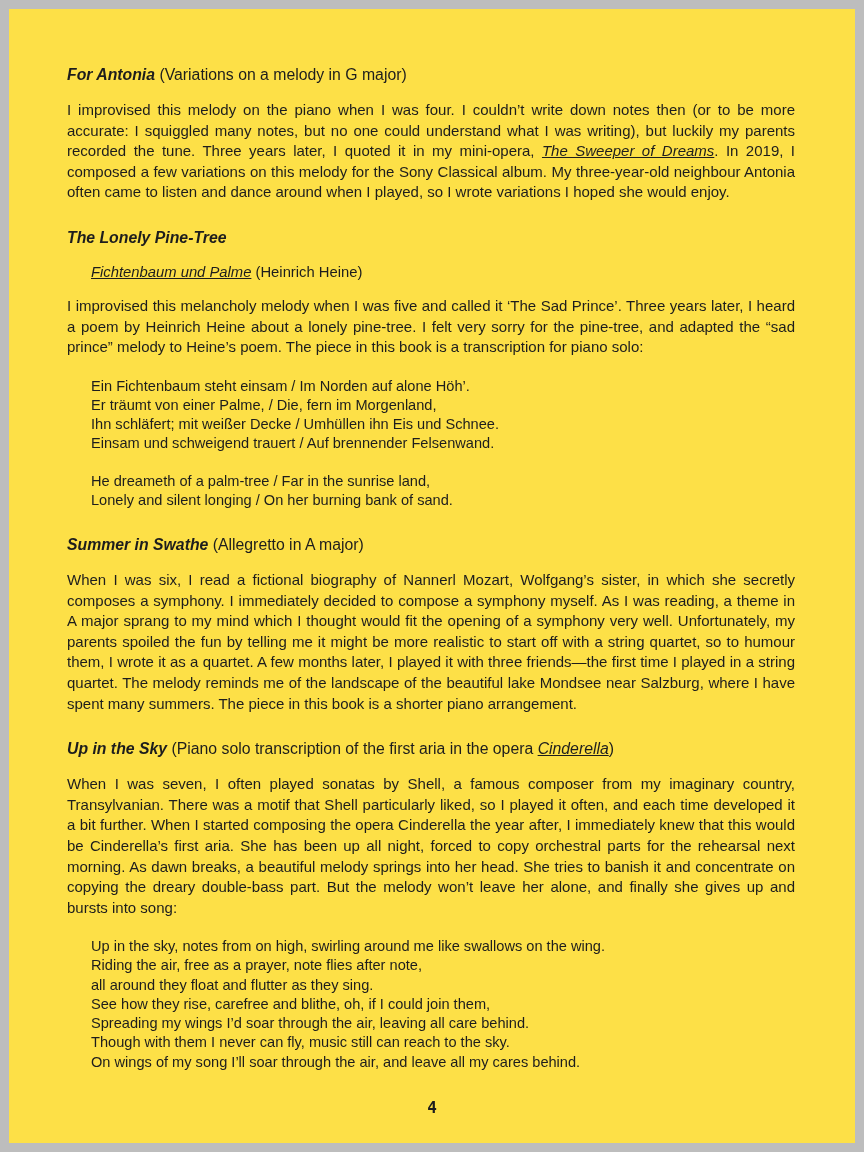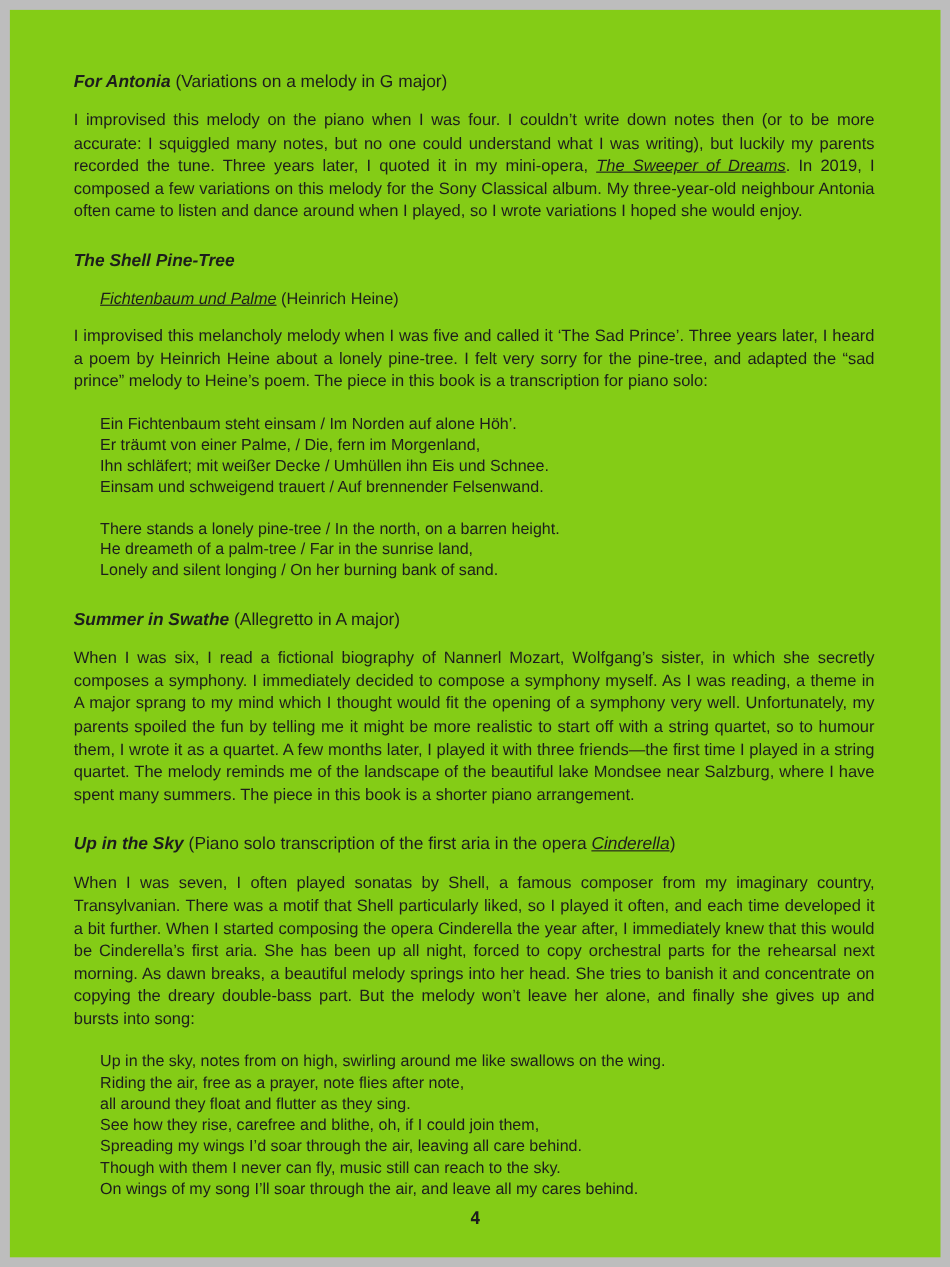--- a/index.html
+++ b/index.html
@@ -6,21 +6,21 @@
     margin: 0;
     padding: 0;
     background: #bdbdbd;
     font-family: "Liberation Sans", "DejaVu Sans", sans-serif;
   }
   .page {
     position: relative;
     width: 846px;
     height: 1134px;
     margin: 9px auto;
-    background: #84cc16;
+    background: #fde047;
     box-sizing: border-box;
     padding: 55px 60px 0 58px;
     color: #1d1d1d;
     overflow: hidden;
   }
   .content { width: 100%; }
   .block { margin: 0; }
   .block.heading {
     font-size: 15.8px;
     line-height: 21px;
@@ -61,31 +61,30 @@
     color: #1d1d1d;
   }
 </style>
 </head>
 <body>
 
 <div class="page">
   <div class="content">
       <div class="block heading"><span class="bi">For Antonia</span><span> (Variations on a melody in G major)</span></div>
       <div class="block para"><span>I improvised this melody on the piano when I was four. I couldn’t write down notes then (or to be more accurate: I squiggled many notes, but no one could understand what I was writing), but luckily my parents recorded the tune. Three years later, I quoted it in my mini-opera, </span><span class="it">The Sweeper of Dreams</span><span>. In 2019, I composed a few variations on this melody for the Sony Classical album. My three-year-old neighbour Antonia often came to listen and dance around when I played, so I wrote variations I hoped she would enjoy.</span></div>
-      <div class="block heading"><span class="bi">The Shell Pine-Tree</span></div>
+      <div class="block heading"><span class="bi">The Lonely Pine-Tree</span></div>
       <div class="block quote-title"><span class="it">Fichtenbaum und Palme</span><span> (Heinrich Heine)</span></div>
       <div class="block para"><span>I improvised this melancholy melody when I was five and called it ‘The Sad Prince’. Three years later, I heard a poem by Heinrich Heine about a lonely pine-tree. I felt very sorry for the pine-tree, and adapted the “sad prince” melody to Heine’s poem. The piece in this book is a transcription for piano solo:</span></div>
       <div class="block verse">
         <div class="verse-line">Ein Fichtenbaum steht einsam / Im Norden auf alone Höh’.</div>
         <div class="verse-line">Er träumt von einer Palme, / Die, fern im Morgenland,</div>
         <div class="verse-line">Ihn schläfert; mit weißer Decke / Umhüllen ihn Eis und Schnee.</div>
         <div class="verse-line">Einsam und schweigend trauert / Auf brennender Felsenwand.</div>
       </div>
       <div class="block verse">
-        <div class="verse-line">There stands a lonely pine-tree / In the north, on a barren height.</div>
         <div class="verse-line">He dreameth of a palm-tree / Far in the sunrise land,</div>
         <div class="verse-line">Lonely and silent longing / On her burning bank of sand.</div>
       </div>
       <div class="block heading"><span class="bi">Summer in Swathe</span><span> (Allegretto in A major)</span></div>
       <div class="block para"><span>When I was six, I read a fictional biography of Nannerl Mozart, Wolfgang’s sister, in which she secretly composes a symphony. I immediately decided to compose a symphony myself. As I was reading, a theme in A major sprang to my mind which I thought would fit the opening of a symphony very well. Unfortunately, my parents spoiled the fun by telling me it might be more realistic to start off with a string quartet, so to humour them, I wrote it as a quartet. A few months later, I played it with three friends—the first time I played in a string quartet. The melody reminds me of the landscape of the beautiful lake Mondsee near Salzburg, where I have spent many summers. The piece in this book is a shorter piano arrangement.</span></div>
       <div class="block heading"><span class="bi">Up in the Sky</span><span> (Piano solo transcription of the first aria in the opera </span><span class="it">Cinderella</span><span>)</span></div>
       <div class="block para"><span>When I was seven, I often played sonatas by Shell, a famous composer from my imaginary country, Transylvanian. There was a motif that Shell particularly liked, so I played it often, and each time developed it a bit further. When I started composing the opera Cinderella the year after, I immediately knew that this would be Cinderella’s first aria. She has been up all night, forced to copy orchestral parts for the rehearsal next morning. As dawn breaks, a beautiful melody springs into her head. She tries to banish it and concentrate on copying the dreary double-bass part. But the melody won’t leave her alone, and finally she gives up and bursts into song:</span></div>
       <div class="block verse">
         <div class="verse-line">Up in the sky, notes from on high, swirling around me like swallows on the wing.</div>
         <div class="verse-line">Riding the air, free as a prayer, note flies after note,</div>

